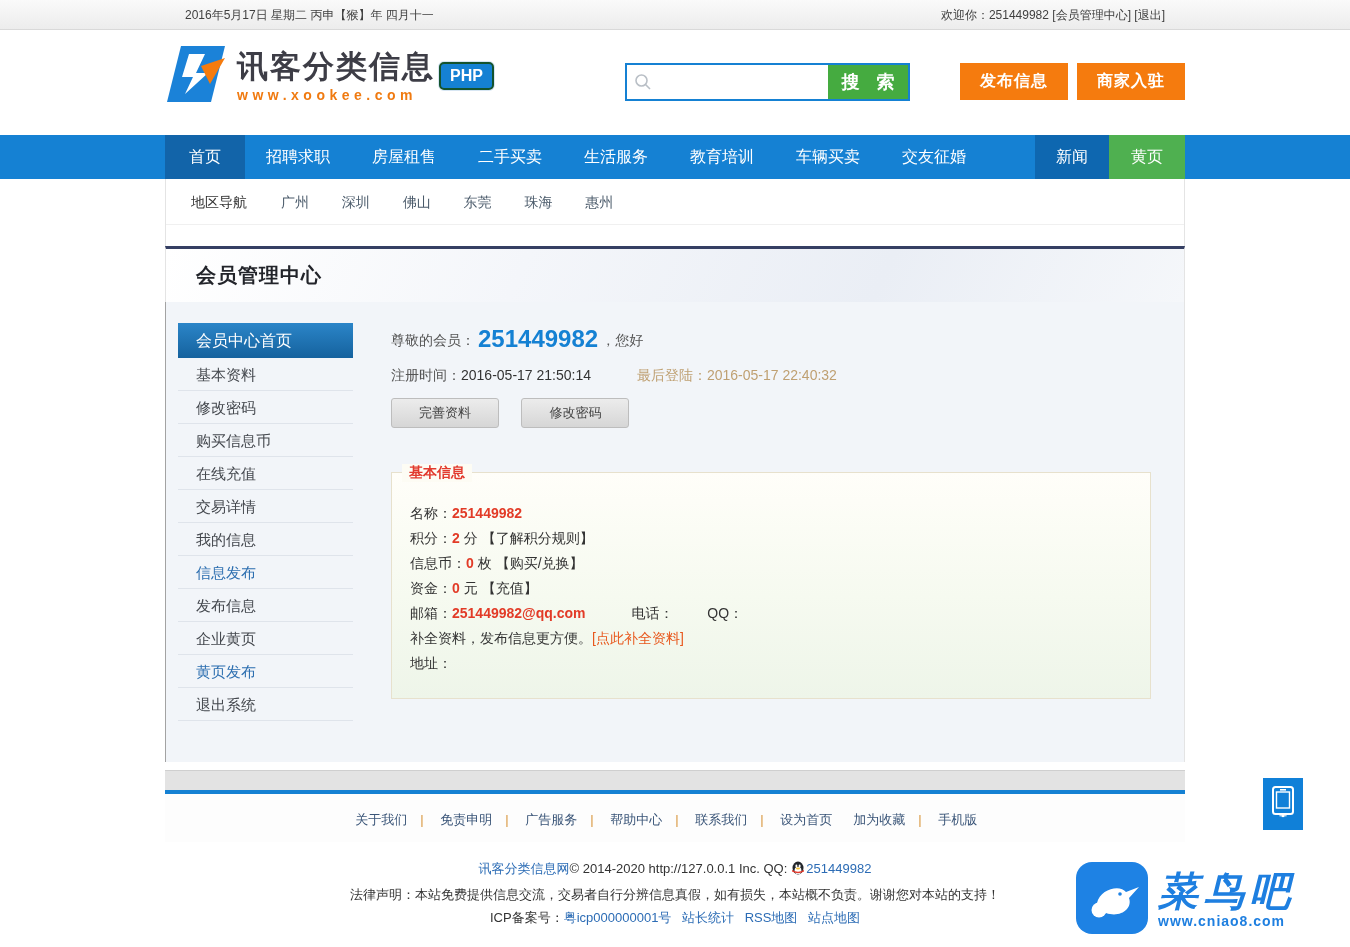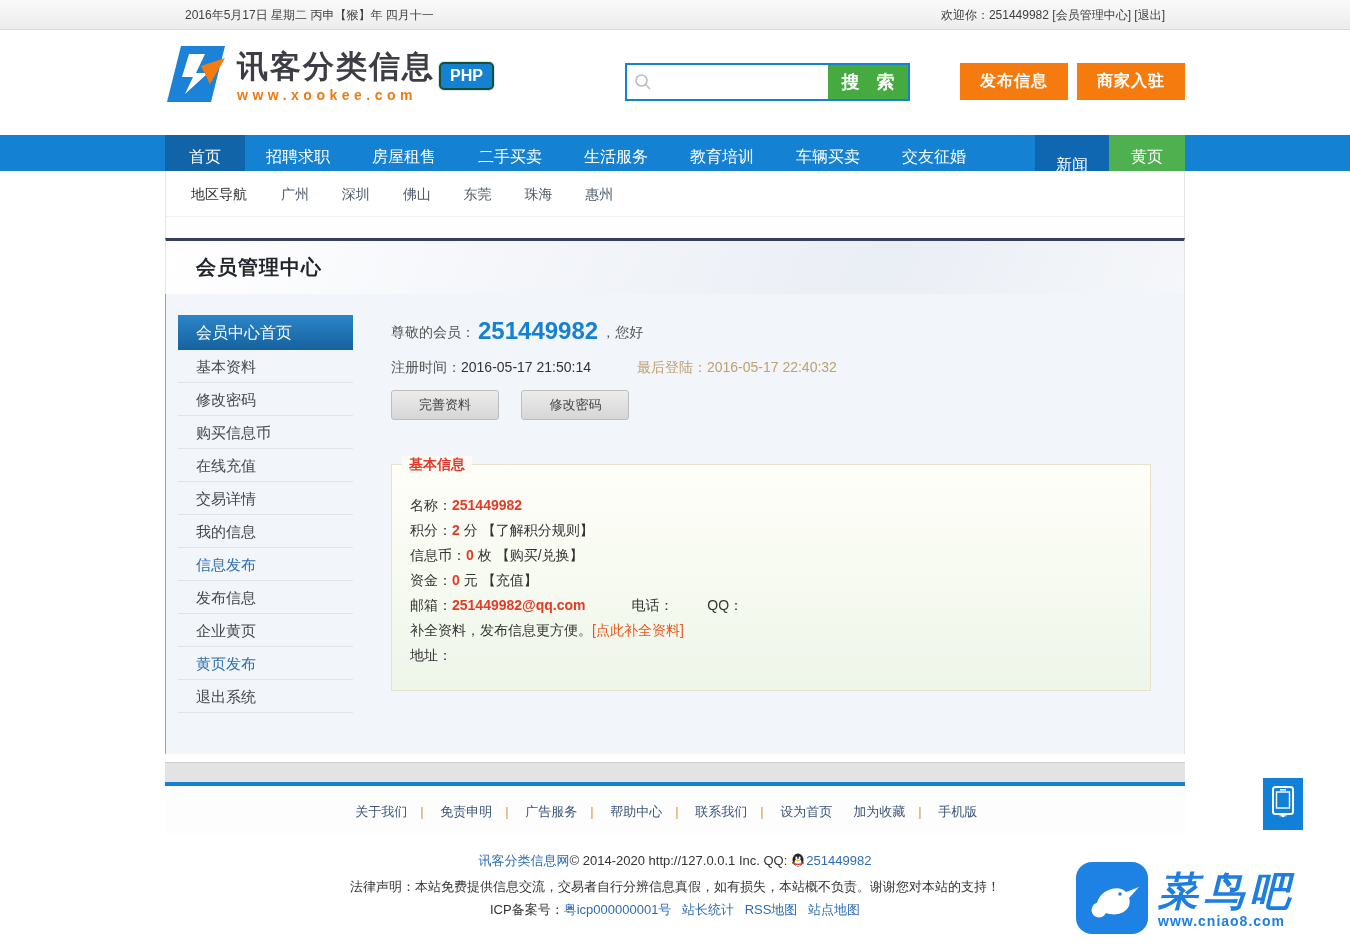--- a/index.html
+++ b/index.html
@@ -27,26 +27,26 @@
   .search-wrap { position:absolute; left:460px; top:33px; width:285px; height:38px; border:2px solid #1581d3; display:flex; background:#fff; }
   .search-input-box { flex:1; position:relative; }
   .search-input { width:100%; height:100%; border:0; outline:none; padding:0 6px 0 30px; font-size:14px; color:#333; }
   .mag-icon { position:absolute; left:7px; top:8px; }
   .search-btn { width:80px; background:#45ab40; color:#fff; font-size:18px; font-weight:bold; border:0; letter-spacing:6px; cursor:pointer; padding-left:6px;}
   .hbtn { position:absolute; top:33px; width:108px; height:37px; background:#f57b0e; color:#fff; font-size:16px; font-weight:bold; border:0; cursor:pointer; letter-spacing:1px;}
   .hbtn.post { left:795px; }
   .hbtn.merchant { left:912px; }
 
   
-  .nav { height:36px; background:#1581d3; }
+  .nav { height:44px; background:#1581d3; }
   .nav .container { display:flex; height:44px; }
   .nav-item { color:#fff; font-size:16px; line-height:44px; padding:0 21px; cursor:pointer; white-space:nowrap; }
   .nav-item.active { background:#1264a9; padding:0 24px; }
   .nav-right { margin-left:auto; display:flex; }
-  .nav-item.news { background:#0e67b0; padding:8px 21px; }
+  .nav-item.news { background:#0e67b0; padding:0 21px; }
   .nav-item.yellow { background:#4fb050; padding:0 22px; }
 
   
   .region-band { background:#fff; border-left:1px solid #e4e4e4; border-right:1px solid #e4e4e4; }
   .region-bar { height:46px; line-height:46px; padding:0 25px; font-size:14px; border-bottom:1px solid #f0f0f0; }
   .region-label { color:#333; margin-right:30px; cursor:pointer; }
   .city { display:inline-block; color:#4a5a6a; margin-right:29px; cursor:pointer; }
   .region-spacer { height:21px; }
 
   

